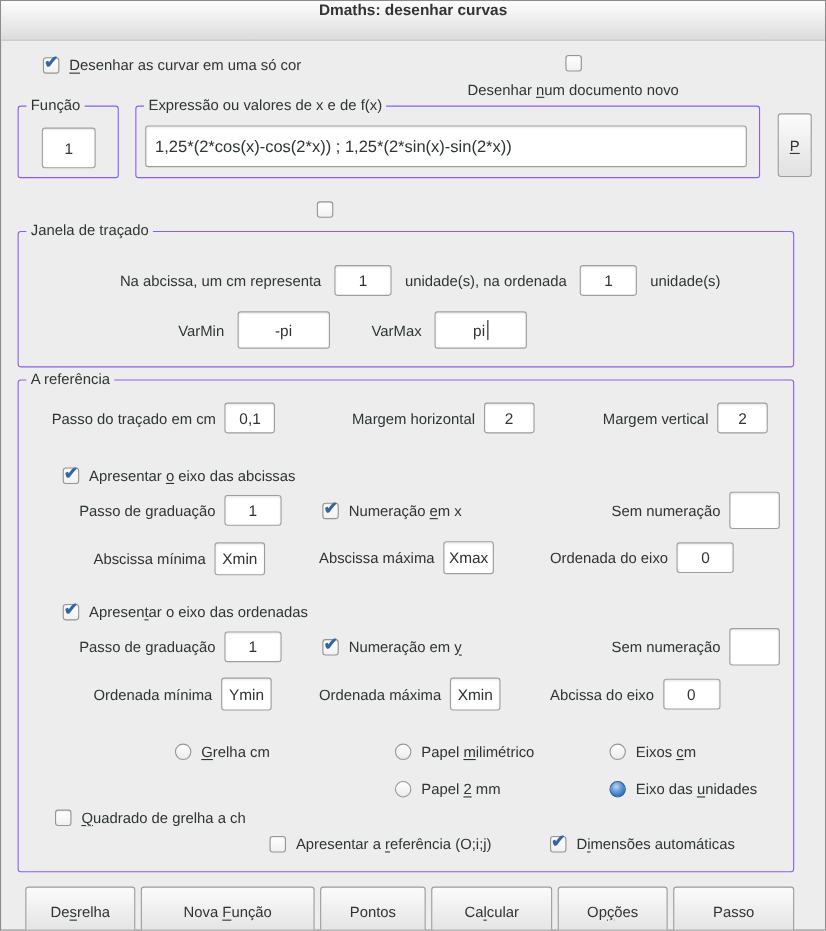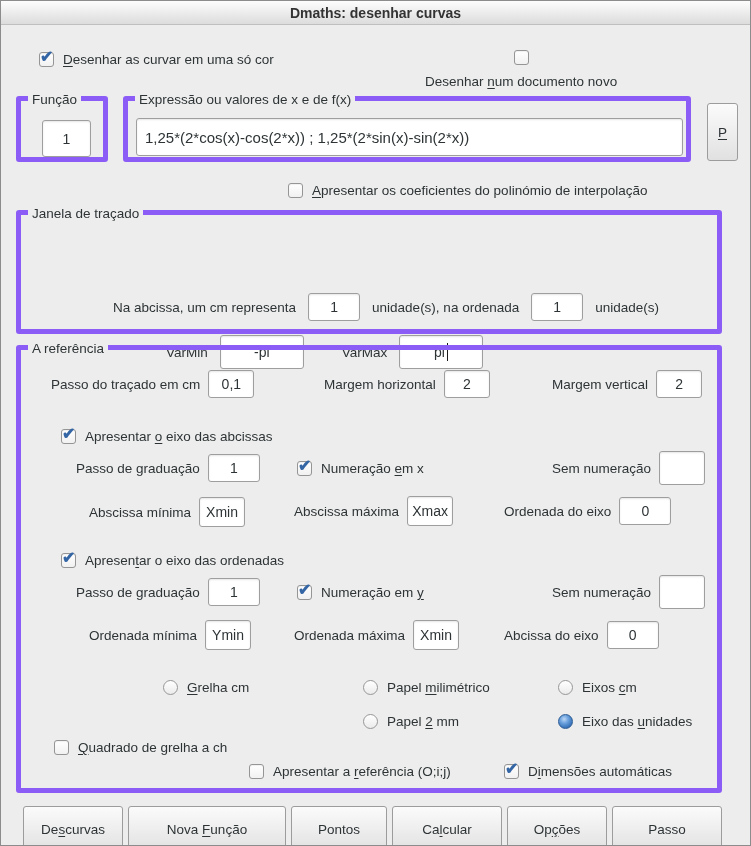--- a/index.html
+++ b/index.html
@@ -4,27 +4,27 @@
 <style>
   * { box-sizing: border-box; }
   html,body { margin:0; padding:0; }
   body { font-family:"Liberation Sans", sans-serif; }
   .window {
     position:relative; width:751px; height:846px;
     background:#ededed; border:1px solid #8c8c8c;
     overflow:hidden; color:#2e3436; font-size:13.5px;
   }
   .titlebar {
-    height:24px; background:linear-gradient(#fdfdfd,#dcdcdc);
+    height:36px; background:linear-gradient(#fdfdfd,#dcdcdc);
     border-bottom:1px solid #bfbfbf;
-    display:flex; align-items:center; justify-content:center;
+    display:flex; justify-content:center;
   }
   .title { font-weight:bold; font-size:14px; color:#333; }
 
-  .group { position:absolute; border:5px solid #8b5cf6; border-radius:3px;text-decoration:underline; }
+  .group { position:absolute; border:1px solid #8b5cf6; border-radius:3px;text-decoration:underline; }
   .legend { position:absolute; top:-9px; left:7px; background:#ededed; padding:0 4px; white-space:nowrap; }
 
   .check-item, .radio-item { position:absolute; display:flex; align-items:center; gap:9px; height:18px; white-space:nowrap; }
   .cb {
     width:15px; height:15px; flex:0 0 auto; position:relative;
     border:1px solid #959595; border-radius:3px;
     background:linear-gradient(#ffffff,#f1f1f1);
     box-shadow: inset 0 1px 1px rgba(0,0,0,0.06);
   }
   .cb .check { display:none; position:absolute; top:-6px; left:0; font-size:16px; font-weight:bold; color:#3465a4; }
@@ -50,21 +50,21 @@
   .f-mm   { width:46px; height:30px; }
   .f-var  { width:84px; height:34px; }
   .f-sem  { width:46px; height:34px; }
   .f-func { position:absolute; left:21px; top:19px; width:49px; height:37px; }
   .f-expr {
     position:absolute; left:8px; top:17px; width:547px; height:38px;
     justify-content:flex-start; padding:0 8px; font-size:15px;
   }
   .caret { width:1.5px; height:18px; background:#1a1a1a; margin-left:2px; }
 
-  .row  { position:absolute; display:flex; align-items:center; white-space:nowrap;margin-top:48px; }
+  .row  { position:absolute; display:flex; align-items:center; white-space:nowrap; }
   .pair { position:absolute; display:flex; align-items:center; gap:8px; white-space:nowrap; }
 
   .btn {
     display:flex; align-items:center; justify-content:center;
     background:linear-gradient(#fbfbfb,#e1e1e1);
     border:1px solid #9c9c9c; border-radius:3px;
     font-size:13.5px; color:#2e3436; white-space:nowrap;
   }
   .p-btn { position:absolute; left:706px; top:102px; width:31px; height:58px; }
   .actions { position:absolute; left:22px; top:805px; display:flex; gap:5px; }
@@ -99,21 +99,20 @@
     <span class="legend">Expressão ou valores de x e de f(x)</span>
     <span class="field f-expr">1,25*(2*cos(x)-cos(2*x)) ; 1,25*(2*sin(x)-sin(2*x))</span>
   </div>
 
   <div class="btn p-btn">
     <span><span></span><span class="mn">P</span><span></span></span>
   </div>
 
   <div class="check-item" style="left:287px; top:180px;">
     <span class="cb"></span>
-    <span><span></span><span class="mn">A</span><span>presentar os coeficientes do polinómio de interpolação</span></span>
   </div>
 
   <div class="group" style="left:15px; top:209px; width:706px; height:124px;">
     <span class="legend">Janela de traçado</span>
     <div class="row" style="left:0; top:30px; width:100%; padding-left:92px; gap:12px;">
       <span>Na abcissa, um cm representa</span>
       <span class="field f-num">1</span>
       <span>unidade(s), na ordenada</span>
       <span class="field f-num">1</span>
       <span>unidade(s)</span>
@@ -243,21 +242,21 @@
     <div class="check-item" style="left:483px; top:412px;">
       <span class="cb checked">
           <span class="check">✔</span>
         </span>
       <span><span>D</span><span class="mn">i</span><span>mensões automáticas</span></span>
     </div>
   </div>
 
   <div class="actions">
     <div class="btn" style="width:100px;">
-      <span><span>De</span><span class="mn">s</span><span>curvas</span></span>
+      <span><span>De</span><span class="mn">s</span><span>relha</span></span>
     </div>
     <div class="btn" style="width:158px;">
       <span><span>Nova </span><span class="mn">F</span><span>unção</span></span>
     </div>
     <div class="btn" style="width:96px;">
       <span><span>Pontos</span><span class="mn"></span><span></span></span>
     </div>
     <div class="btn" style="width:110px;">
       <span><span>Ca</span><span class="mn">l</span><span>cular</span></span>
     </div>

